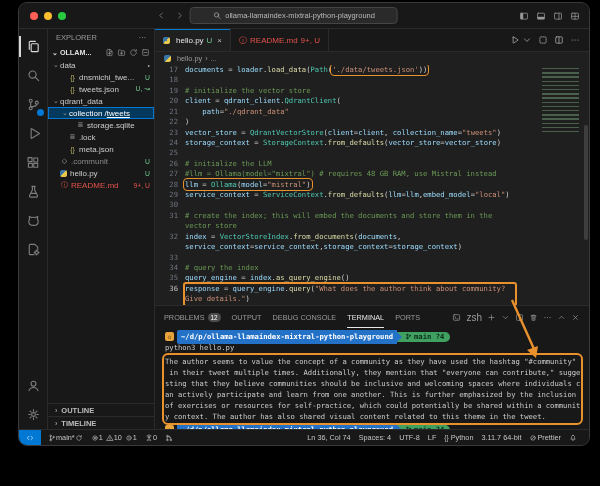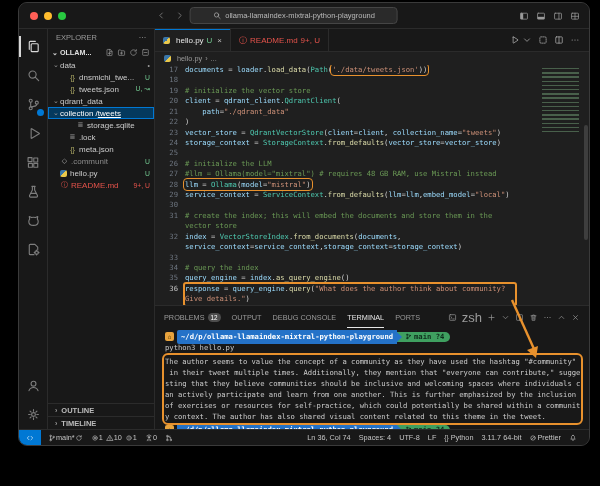--- a/index.html
+++ b/index.html
@@ -69,21 +69,21 @@
             border-radius:3px;pointer-events:none;}
   .minimap{position:absolute;left:387px;top:3px;width:37px;height:67px;opacity:.85;
     background:repeating-linear-gradient(to bottom,rgba(120,170,125,.55) 0 1.4px,transparent 1.4px 4.2px);}
   .vscroll{position:absolute;right:1px;top:60px;width:4px;height:115px;background:rgba(121,121,121,.35);border-radius:2px;}
   
   .panel{flex:1;background:#181818;border-top:1px solid #2b2b2b;display:flex;flex-direction:column;min-height:0;}
   .ptabs{flex:0 0 22px;display:flex;align-items:center;gap:11px;padding-left:9px;font-size:7.3px;color:#9a9a9a;}
   .ptab{height:100%;display:flex;align-items:center;gap:3px;white-space:nowrap;text-align:center;}
   .ptab.active{color:#e7e7e7;box-shadow:inset 0 -1px 0 #e7e7e7;}
   .pbadge{background:#4d4d4d;color:#fff;border-radius:7px;padding:0 3px;font-size:6.3px;line-height:9px;height:9px;}
-  .pactions{margin-left:auto;display:flex;align-items:center;gap:5px;padding-right:9px;color:#9a9a9a;font-size:13px;}
+  .pactions{margin-left:auto;display:flex;align-items:center;gap:5px;padding-right:9px;color:#9a9a9a;font-size:10px;}
   .term{flex:1;font-family:"DejaVu Sans Mono",monospace;font-size:7.2px;line-height:11px;color:#cccccc;
         padding:3px 0 0 10px;overflow:hidden;}
   .prompt{display:flex;align-items:center;height:11px;}
   .p-icon{width:9px;height:9px;background:#e8a33d;border-radius:2px;color:#5a3c00;font-size:6px;
           display:inline-flex;align-items:center;justify-content:center;margin-right:3px;}
   .p-path{background:#2472c8;color:#fff;font-weight:bold;padding:0 4px;height:14px;display:flex;
           align-items:center;border-radius:2px 0 0 2px;white-space:pre;}
   .p-sep{width:0;height:0;border-top:5px solid transparent;border-bottom:5px solid transparent;
          border-left:5px solid #2472c8;background:#3fa060;}
   .p-git{background:#3fa060;color:#0e2e1c;font-weight:bold;padding:0 6px 0 3px;height:10px;display:flex;
@@ -286,21 +286,21 @@
           <div class="tree-row" style="padding-left: 12px;">
             <span class="chev"></span>
             <span class="ficon" style="color: rgb(181, 177, 105);">{}</span>
             <span>tweets.json</span>
             <span class="badge">U, ↝</span>
           </div>
           <div class="tree-row" style="padding-left: 4px;">
             <span class="chev">⌄</span>
             <span>qdrant_data</span>
           </div>
-          <div class="tree-row sel" style="padding-left: 4px;">
+          <div class="tree-row sel" style="padding-left: 13px;">
             <span class="chev">⌄</span>
             <span>collection / </span>
             <span style="text-decoration: underline;">tweets</span>
           </div>
           <div class="tree-row" style="padding-left: 20px;">
             <span class="chev"></span>
             <span class="ficon" style="color: rgb(154, 154, 154);">≣</span>
             <span>storage.sqlite</span>
           </div>
           <div class="tree-row" style="padding-left: 12px;">

